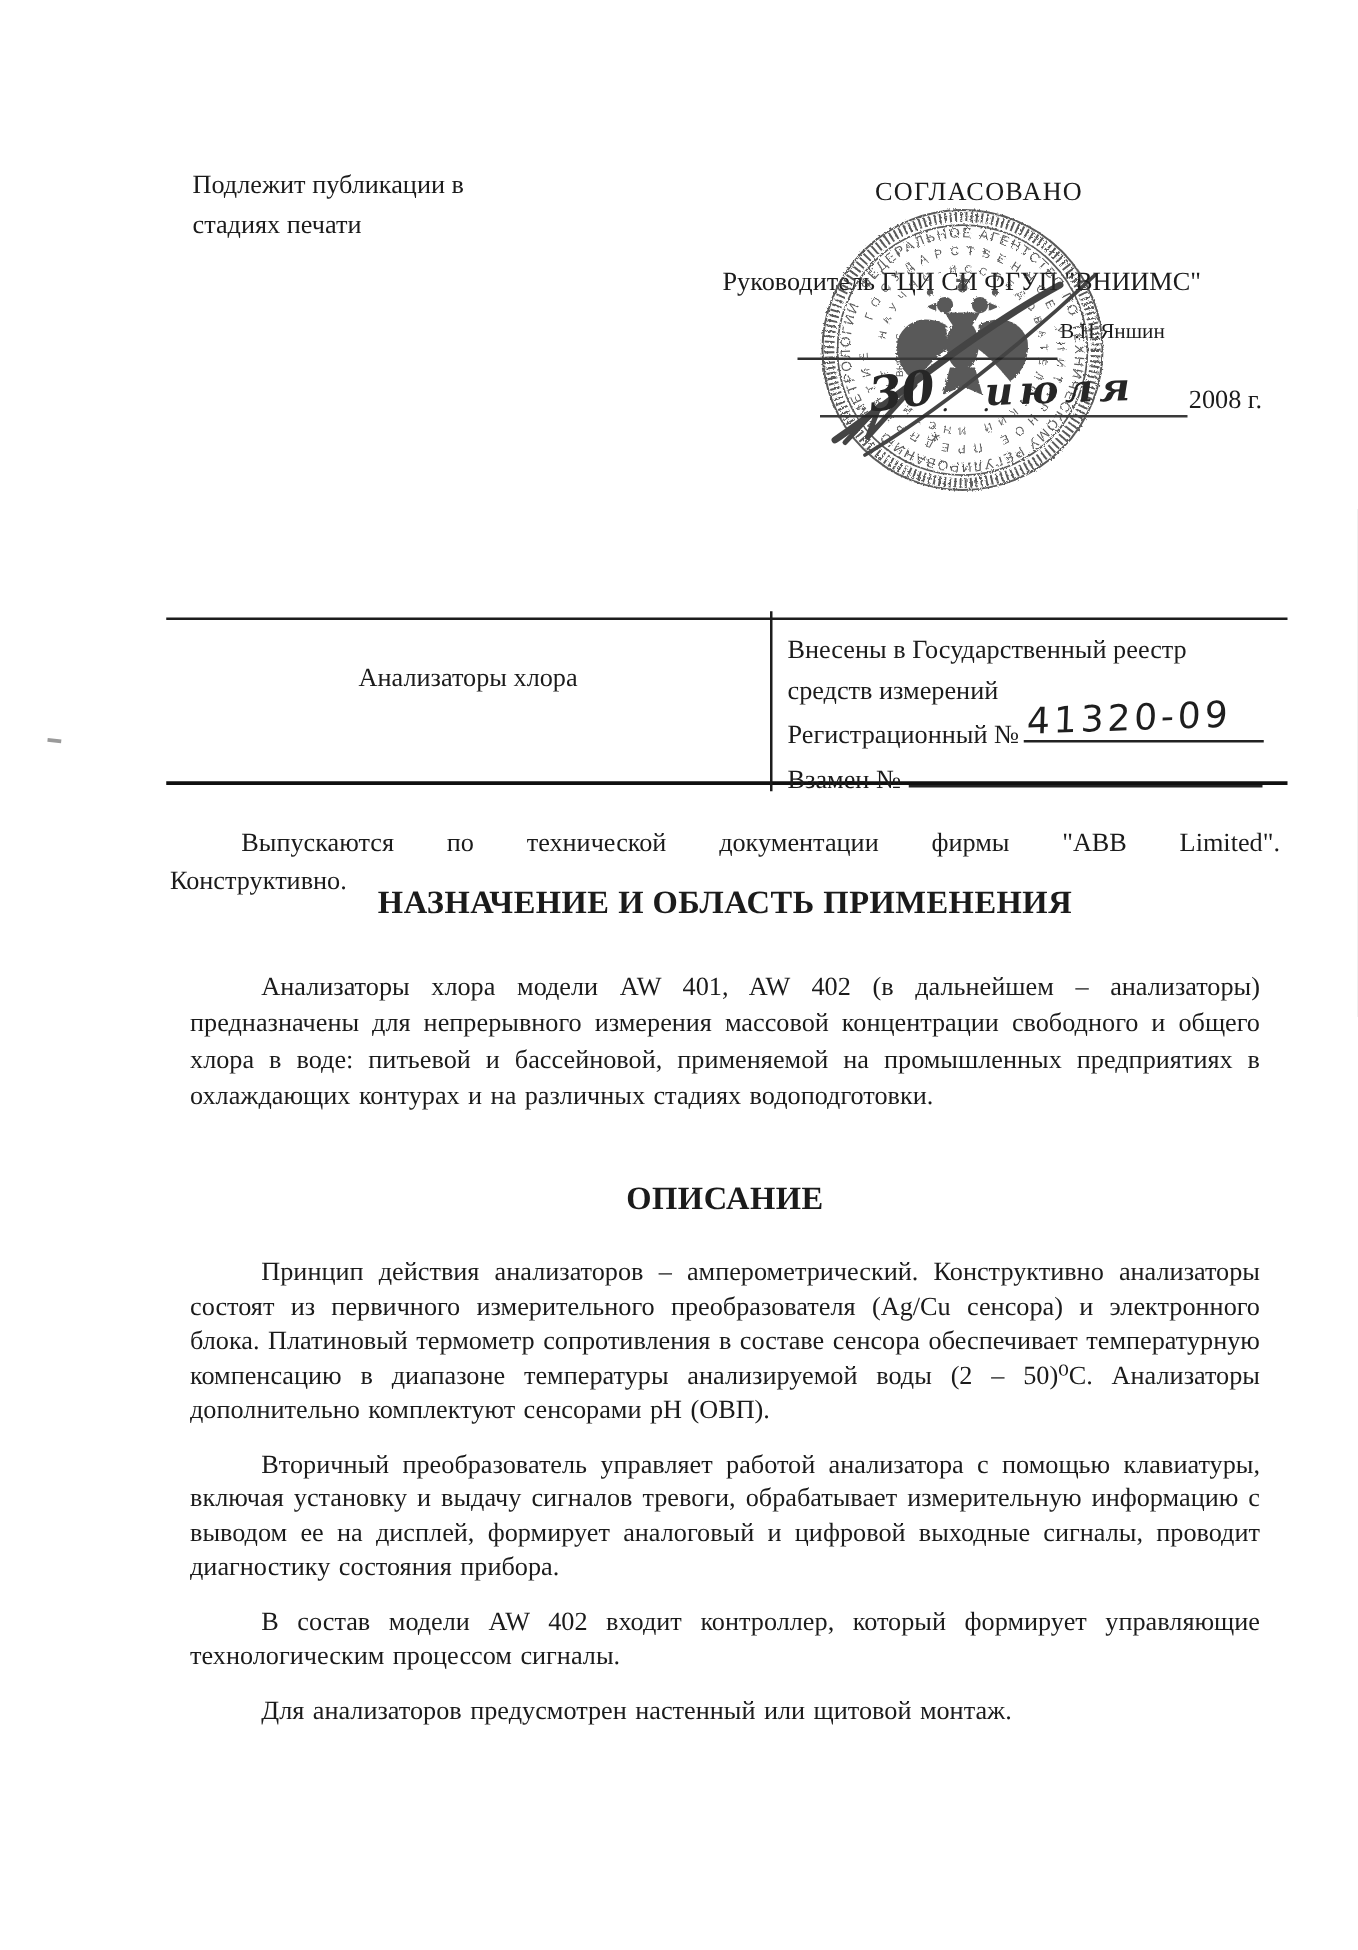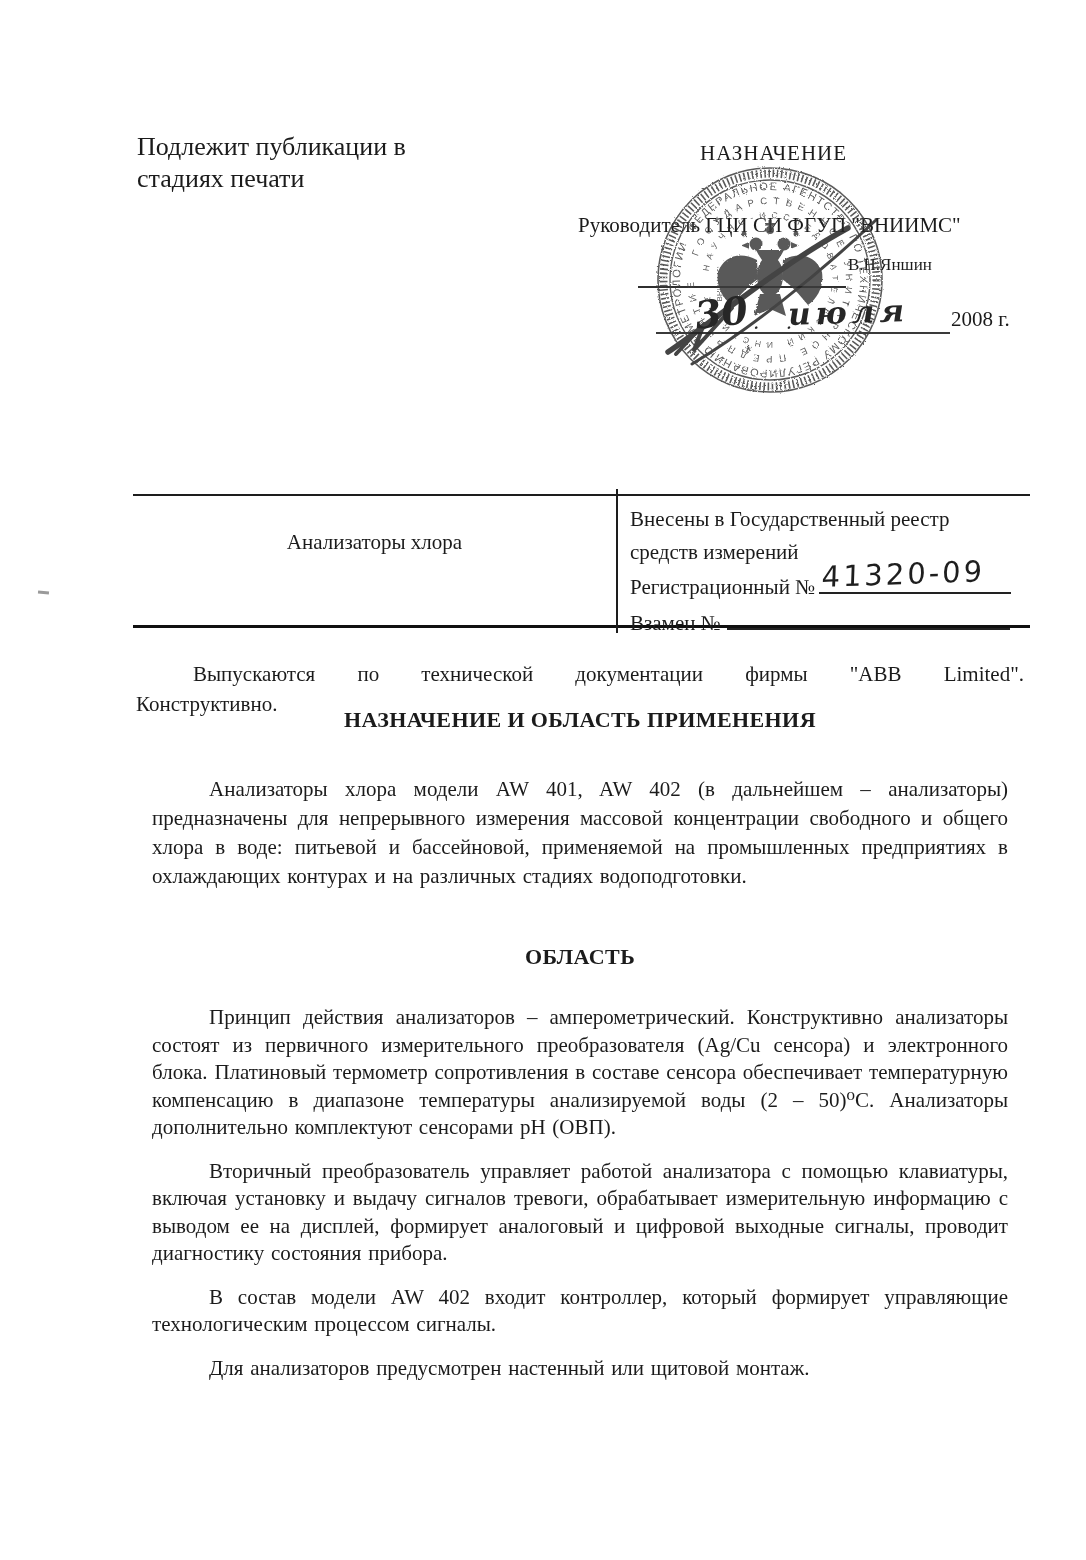--- a/index.html
+++ b/index.html
@@ -8,21 +8,21 @@
     width:1086px;height:1560px;
     margin:0 auto;
     background:#ffffff;
     font-family:"Liberation Serif","DejaVu Serif",serif;
     color:#1b1b1b;
     overflow:hidden;
   }
   .abs{position:absolute;}
 
   
-  .publish-note{left:137px;top:131px;width:300px;font-size:26px;line-height:32px;}
+  .publish-note{left:154px;top:131px;width:300px;font-size:21px;line-height:32px;}
   .approved-title{left:700px;top:141px;font-size:21px;letter-spacing:1px;}
   .approver-line{left:578px;top:213px;font-size:21px;z-index:1;}
   .name-underline{left:638px;top:286px;width:208px;height:0;border-top:2px solid #2f2f2f;z-index:1;}
   .approver-name{left:848px;top:255px;font-size:17px;}
   .date-underline{left:656px;top:332px;width:294px;height:0;border-top:2px solid #3a3a3a;z-index:1;}
   .date-year{left:951px;top:307px;font-size:21px;}
 
   .hand{font-style:italic;color:#262626;z-index:3;font-family:"DejaVu Serif","Liberation Serif",serif;}
   .hand-day{left:695px;top:290px;font-size:38px;transform:rotate(-7deg);font-weight:bold;}
   .hand-dots{left:753px;top:310px;font-size:20px;letter-spacing:10px;}
@@ -48,39 +48,39 @@
     transform:rotate(-2deg) skewX(-4deg);transform-origin:left bottom;
   }
   .replace-underline{display:inline-block;width:283px;border-bottom:2px solid #222;height:24px;margin-left:6px;}
 
   .scan-speck{left:38px;top:591px;width:11px;height:3px;background:#9a9a9a;transform:rotate(6deg);}
 
   
   .issued{left:136px;top:659px;width:888px;font-size:21px;line-height:30px;}
   .line-just{display:block;text-indent:57px;text-align:justify;text-align-last:justify;}
   .line-plain{display:block;}
-  .heading{left:136px;width:888px;text-align:center;font-size:22px;font-weight:700;letter-spacing:.4px;}
+  .heading{left:136px;width:888px;text-align:center;font-size:26px;font-weight:700;letter-spacing:.4px;}
   .heading1{top:707px;}
   .heading2{top:944px;}
   .parbox{left:136px;width:888px;font-size:21px;}
   .s1{top:759px;line-height:29px;}
   .s2{top:988px;line-height:27.5px;}
   .par{margin:16px;text-indent:57px;text-align:justify;word-spacing:1.5px;}
 </style>
 </head>
 <body>
 
 <div class="page">
 
   <div class="abs publish-note">
     <div>Подлежит публикации в</div>
     <div>стадиях печати</div>
   </div>
 
-  <div class="abs approved-title">НАЗНАЧЕНИЕ</div>
+  <div class="abs approved-title">СОГЛАСОВАНО</div>
   <div class="abs approver-line">Руководитель ГЦИ СИ ФГУП "ВНИИМС"</div>
   <div class="abs name-underline"></div>
   <div class="abs approver-name">В.Н.Яншин</div>
   <div class="abs date-underline"></div>
   <div class="abs date-year">2008 г.</div>
 
   <div class="abs hand hand-day">30</div>
   <div class="abs hand hand-dots">. .</div>
   <div class="abs hand hand-month">июля</div>
 
@@ -165,21 +165,21 @@
   <div class="abs issued">
     <span class="line-just">Выпускаются по технической документации фирмы "ABB Limited".</span>
     <span class="line-plain">Конструктивно.</span>
   </div>
 
   <div class="abs heading heading1">НАЗНАЧЕНИЕ И ОБЛАСТЬ ПРИМЕНЕНИЯ</div>
   <div class="abs parbox s1">
     <p class="par">Анализаторы хлора модели AW 401, AW 402 (в дальнейшем – анализаторы) предназначены для непрерывного измерения массовой концентрации свободного и общего хлора в воде: питьевой и бассейновой, применяемой на промышленных предприятиях в охлаждающих контурах и на различных стадиях водоподготовки.</p>
   </div>
 
-  <div class="abs heading heading2">ОБЛАСТЬ</div>
+  <div class="abs heading heading2">ОПИСАНИЕ</div>
   <div class="abs parbox s2">
     <p class="par">Принцип действия анализаторов – амперометрический. Конструктивно анализаторы состоят из первичного измерительного преобразователя (Ag/Cu сенсора) и электронного блока. Платиновый термометр сопротивления в составе сенсора обеспечивает температурную компенсацию в диапазоне температуры анализируемой воды (2 – 50)⁰С. Анализаторы дополнительно комплектуют сенсорами pH (ОВП).</p>
     <p class="par">Вторичный преобразователь управляет работой анализатора с помощью клавиатуры, включая установку и выдачу сигналов тревоги, обрабатывает измерительную информацию с выводом ее на дисплей, формирует аналоговый и цифровой выходные сигналы, проводит диагностику состояния прибора.</p>
     <p class="par">В состав модели AW 402 входит контроллер, который формирует управляющие технологическим процессом сигналы.</p>
     <p class="par">Для анализаторов предусмотрен настенный или щитовой монтаж.</p>
   </div>
 
 </div>
 
 </body></html>

